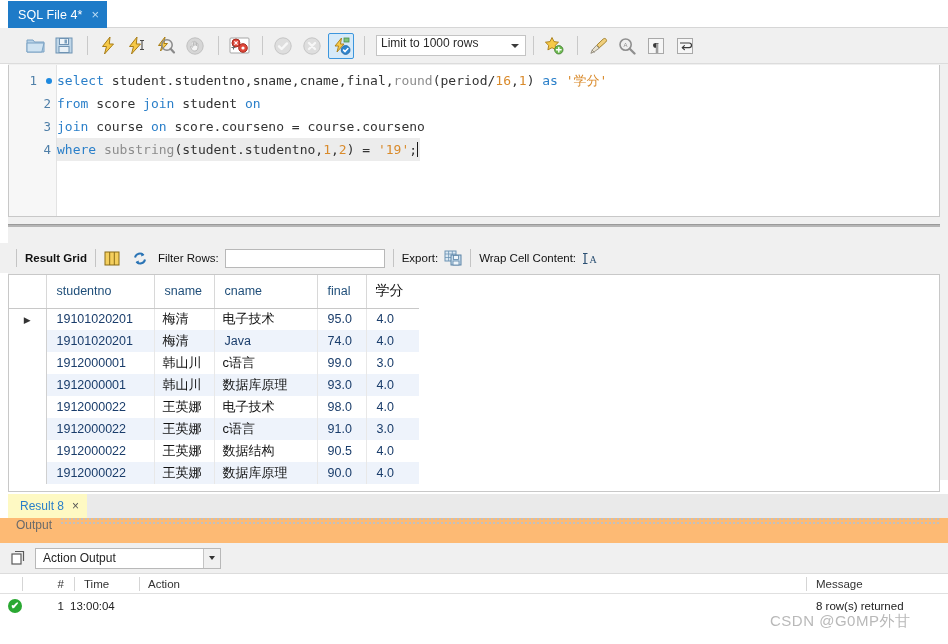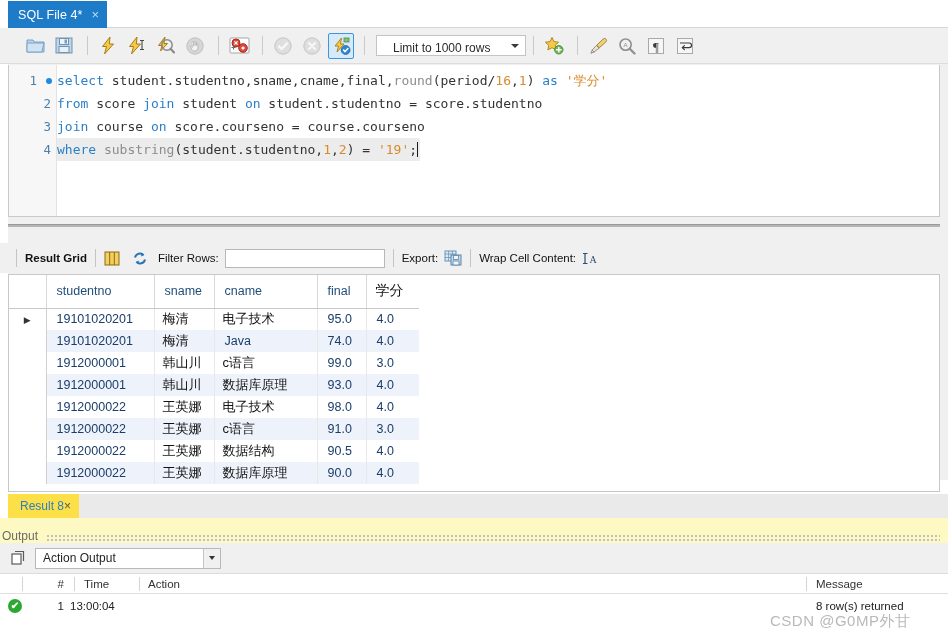--- a/index.html
+++ b/index.html
@@ -40,21 +40,21 @@
   }
   .tbtn svg { display: block; }
   .tbtn.boxed {
     border: 1px solid #3c96dd; background: #d6eaf9; border-radius: 2px;
     width: 26px; height: 26px;
   }
   .tsep { width: 1px; height: 19px; background: #c9c9c9; margin: 0 7px; }
 
   .limitsel {
     width: 150px; height: 21px; background: #ffffff; border: 1px solid #c4c4c4;
-    display: flex; align-items: flex-end; padding-left: 16px;
+    display: flex; align-items: flex-start; padding-left: 4px;
     font-size: 12px; color: #2a2a2a; position: relative; margin-left: 4px;
   }
   .limitsel .arrow {
     position: absolute; right: 6px; top: 50%; margin-top: -2px;
     width: 0; height: 0; border-left: 4px solid transparent; border-right: 4px solid transparent;
     border-top: 4px solid #3a3a3a;
   }
 
   
   .editor {
@@ -140,29 +140,29 @@
   .rowarrow { color: #333; font-size: 9px; line-height: 1; }
   .gridrest { position: absolute; left: 410px; top: 0; right: 0; bottom: 0; background: #ffffff; }
 
   
   .restabstrip {
     position: absolute; left: 0; top: 494px; width: 948px; height: 24px; background: #eaeaea;
   }
   .restabstrip .lstub { position:absolute; left:0; top:0; width:8px; height:24px; background:#ffffff; }
   .restab {
     position: absolute; left: 8px; top: 0; height: 24px; padding: 0 8px 0 12px;
-    background: #fde047; display: flex; align-items: center; 
+    background: #fef9c3; display: flex; align-items: center; gap: 8px;
     font-size: 12px; color: #2a7fc9;
   }
   .restab .tclose { color: #555; font-size: 12px; cursor: pointer; }
 
   
   .outputhdr {
     position: absolute; left: 0; top: 518px; width: 948px; height: 25px;
-    background: #fef9c3; display: flex; align-items: flex-end; padding-left: 2px; gap: 8px;
+    background: #fdba74; display: flex; align-items: flex-start; padding-left: 16px; gap: 8px;
   }
   .outputhdr .otitle { font-size: 12px; color: #6a6a6a; }
   .outputhdr .dots { flex: 1; height: 8px; margin-right: 8px;
     background-image: radial-gradient(#c0c0c0 1px, transparent 1px);
     background-size: 4px 4px; background-position: 0 3px; }
   .outbar {
     position: absolute; left: 0; top: 543px; width: 948px; height: 30px;
     background: #f0f0f0; display: flex; align-items: center; padding-left: 10px; gap: 8px;
   }
   .actionsel {
@@ -356,21 +356,21 @@
 
   <div class="editor">
     <div class="gutter"></div>
     <div id="editor-lines">
         <div class="lnum has-dot" style="top: 4px;">1<span class="dot"></span></div>
         <div class="code-wrap" style="top: 4px;">
           <div class="cline"><span class="kw">select </span><span class="id">student.studentno,sname,cname,final,</span><span class="fn">round</span><span class="op">(period/</span><span class="num">16</span><span class="op">,</span><span class="num">1</span><span class="op">) </span><span class="kw">as </span><span class="str">'学分'</span></div>
         </div>
         <div class="lnum" style="top: 27px;">2</div>
         <div class="code-wrap" style="top: 27px;">
-          <div class="cline"><span class="kw">from </span><span class="id">score </span><span class="kw">join </span><span class="id">student </span><span class="kw">on </span><span class="id">student.studentno = score.studentno</span></div>
+          <div class="cline"><span class="kw">from </span><span class="id">score </span><span class="kw">join </span><span class="id">student </span><span class="kw">on </span></div>
         </div>
         <div class="lnum" style="top: 50px;">3</div>
         <div class="code-wrap" style="top: 50px;">
           <div class="cline"><span class="kw">join </span><span class="id">course </span><span class="kw">on </span><span class="id">score.courseno = course.courseno</span></div>
         </div>
         <div class="lnum" style="top: 73px;">4</div>
         <div class="code-wrap" style="top: 73px;"><div class="cline linehl" style="display: inline-flex; padding-right: 2px;"><span class="kw">where </span><span class="fn">substring</span><span class="op">(student.studentno,</span><span class="num">1</span><span class="op">,</span><span class="num">2</span><span class="op">) = </span><span class="str">'19'</span><span class="op">;</span><span class="caret"></span></div></div>
       </div>
   </div>
 

